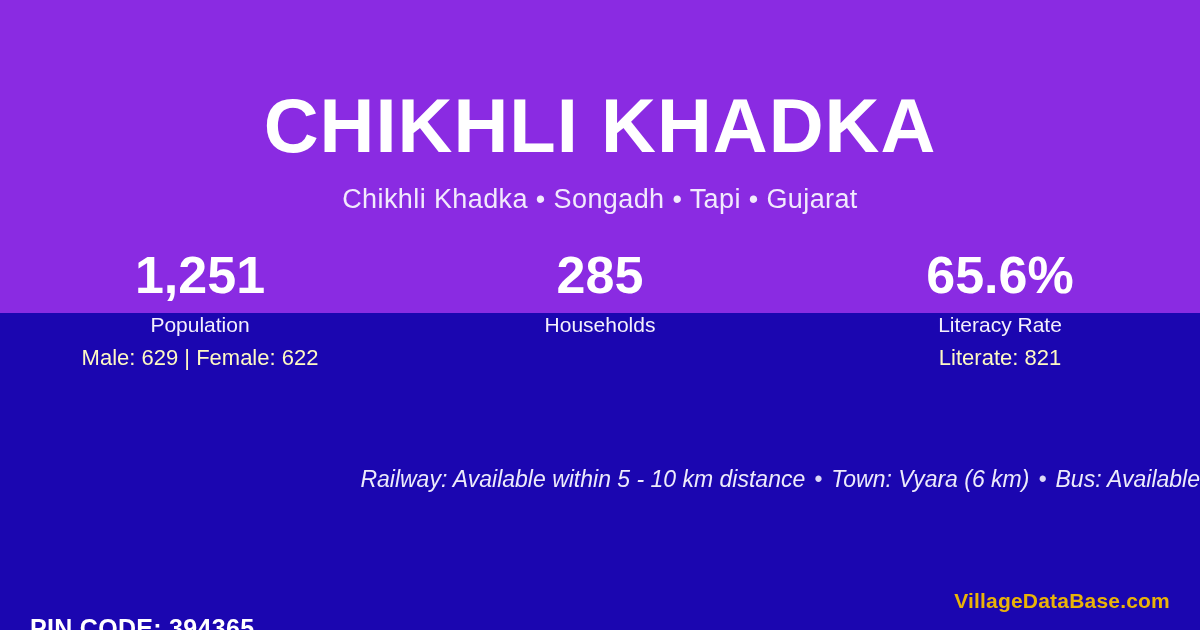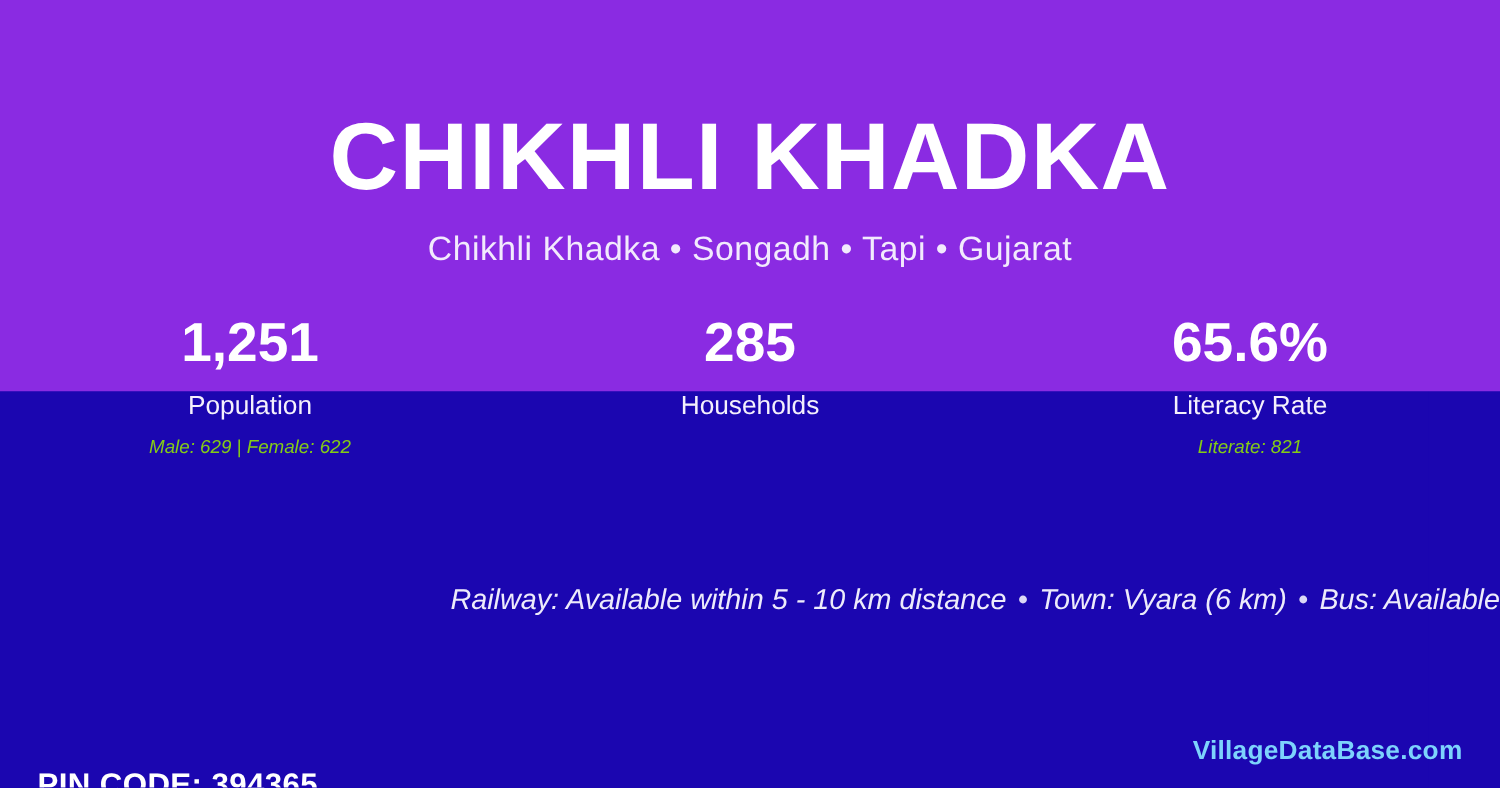--- a/index.html
+++ b/index.html
@@ -73,44 +73,43 @@
   }
 
   .stat-block {
     flex: 1 1 0;
     text-align: center;
     position: relative;
   }
 
   .stat-value {
     color: #FFFFFF;
-    font-size: 44px;
+    font-size: 52px;
     font-weight: bold;
     line-height: 58px;
     letter-spacing: 0px;
     white-space: nowrap;
   }
 
   .stat-label {
     margin-top: 6px;
     color: #F4F0FC;
     font-size: 21px;
     font-weight: normal;
     line-height: 30px;
     white-space: nowrap;
   }
 
   .stat-sub {
     margin-top: 7px;
-    color: #84cc16;
-    font-size: 15px;
+    color: #fef9c3;
+    font-size: 22px;
     font-weight: normal;
     line-height: 21px;
     white-space: nowrap;
-    font-style: italic;
   }
 
   
   #infra-line {
     position: absolute;
     left: 0;
     top: 464px;
     width: 1200px;
     text-align: right;
     color: #EDEBFB;
@@ -145,21 +144,21 @@
     letter-spacing: 0.3px;
     line-height: 30px;
     white-space: nowrap;
     margin-top: 36px;
   }
 
   #site-brand {
     position: absolute;
     right: 30px;
     top: 18px;
-    color: #7dd3fc;
+    color: #eab308;
     font-size: 21px;
     font-weight: bold;
     letter-spacing: 0.2px;
     line-height: 26px;
     white-space: nowrap;
   }
 </style>
 </head>
 <body>
 

